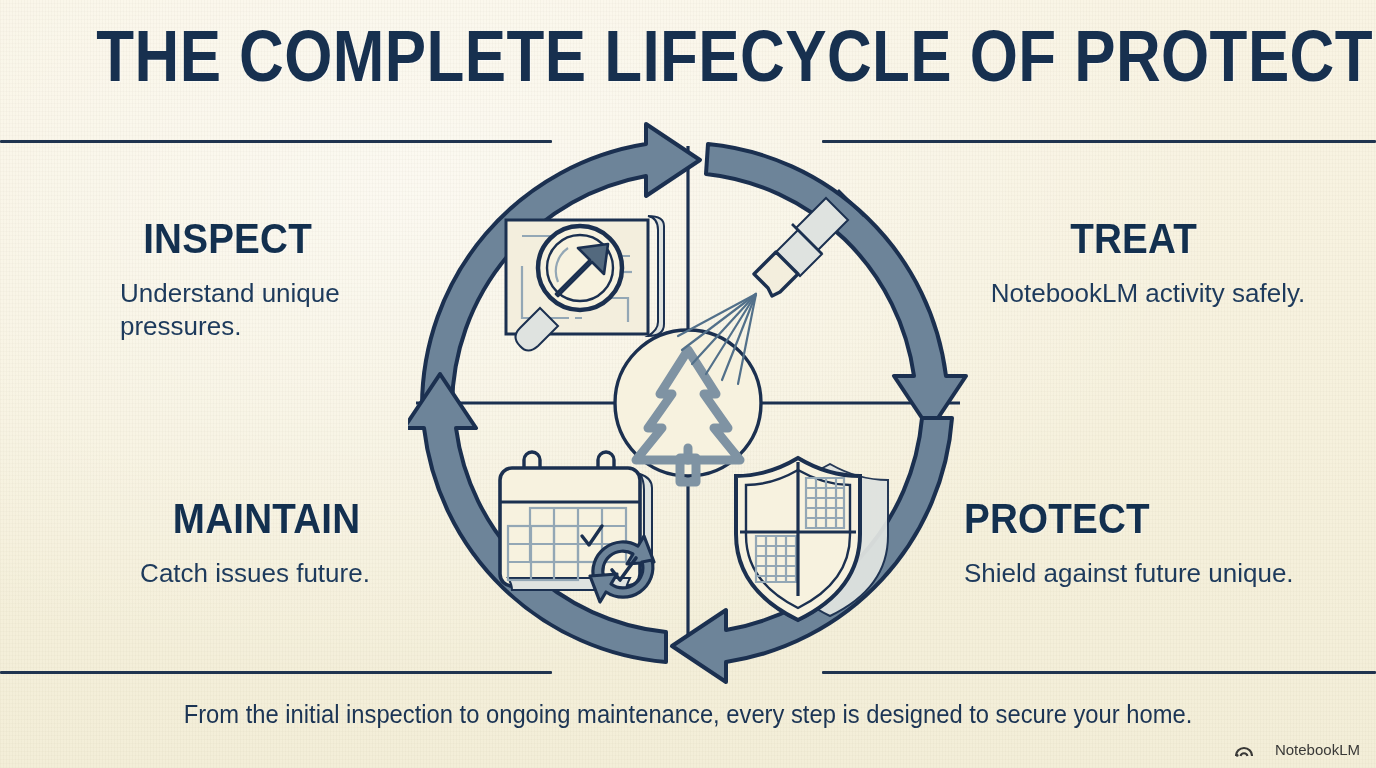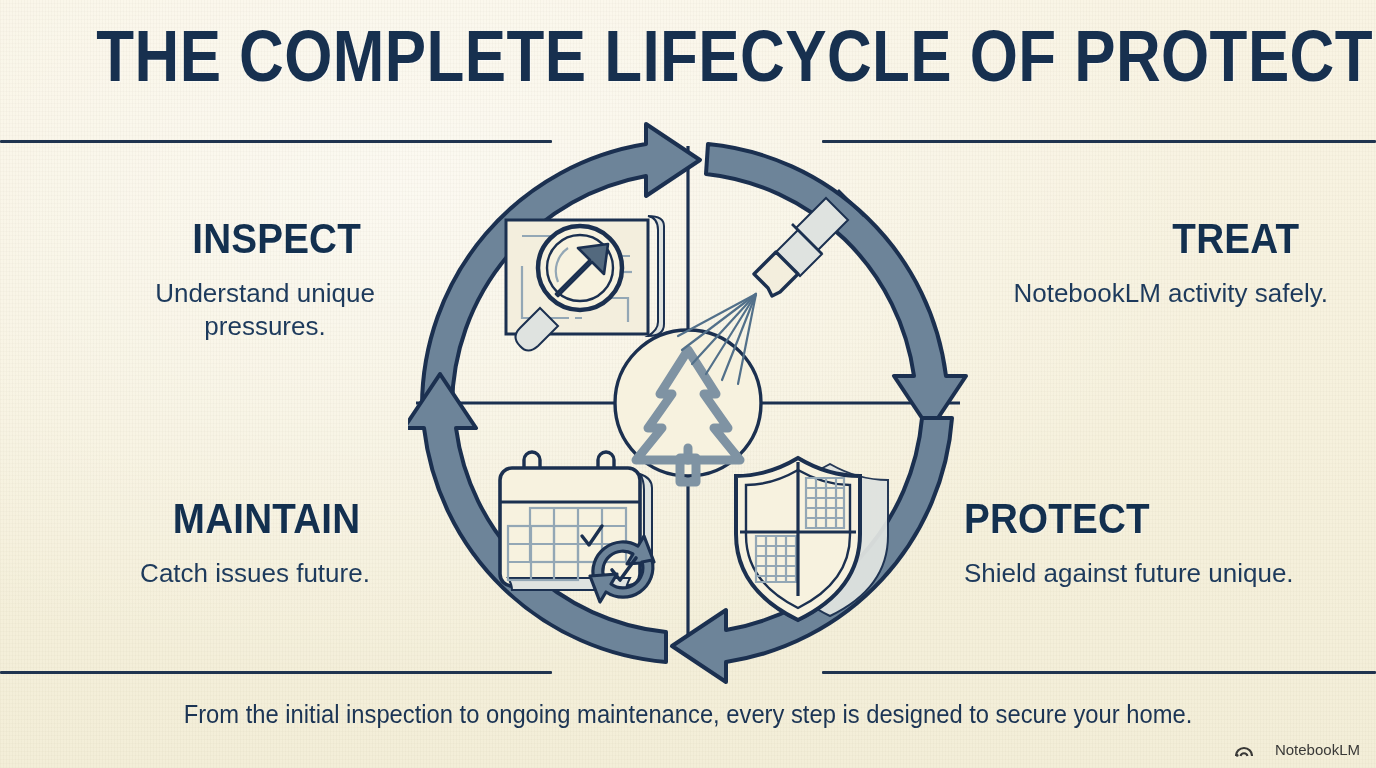--- a/index.html
+++ b/index.html
@@ -58,23 +58,23 @@
     color:#13304f;
     text-shadow:1px 1px 0 rgba(255,255,255,.4);
   }
   .label .sub{
     font-size:26px;line-height:1.28;margin-top:16px;
     color:#1d3a5c;font-weight:400;
   }
   .label.right .head{transform-origin:left center;}
   .label.left  .head{transform-origin:right center;}
 
-  .label.inspect {left:120px; top:218px; width:290px; text-align:center;}
+  .label.inspect {left:120px; top:218px; width:290px; text-align:left;}
   .label.maintain{left:110px; top:498px; width:290px; text-align:center;}
-  .label.treat   {left:968px; top:218px; width:360px; text-align:right;}
+  .label.treat   {left:968px; top:218px; width:360px; text-align:center;}
   .label.protect {left:964px; top:498px; width:380px; text-align:left;}
 
   
   .diagram{position:absolute;left:408px;top:118px;width:560px;height:570px;}
   .diagram svg{display:block;width:100%;height:100%;}
 
   
   .footer{
     position:absolute;left:0;right:0;top:700px;
     text-align:center;

